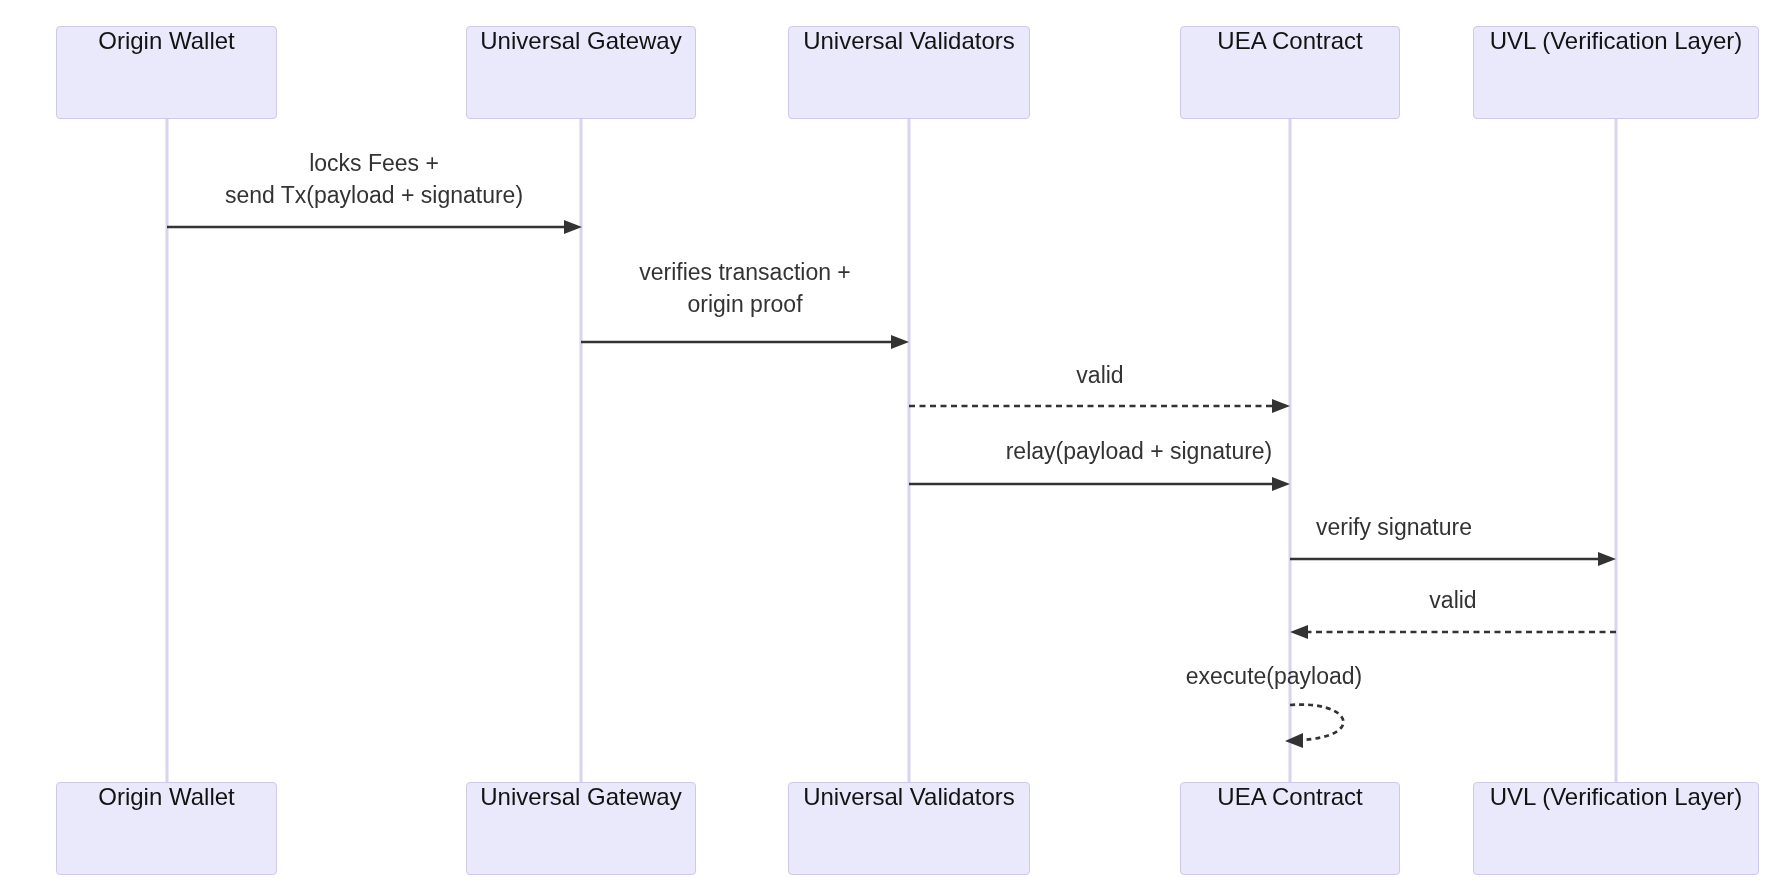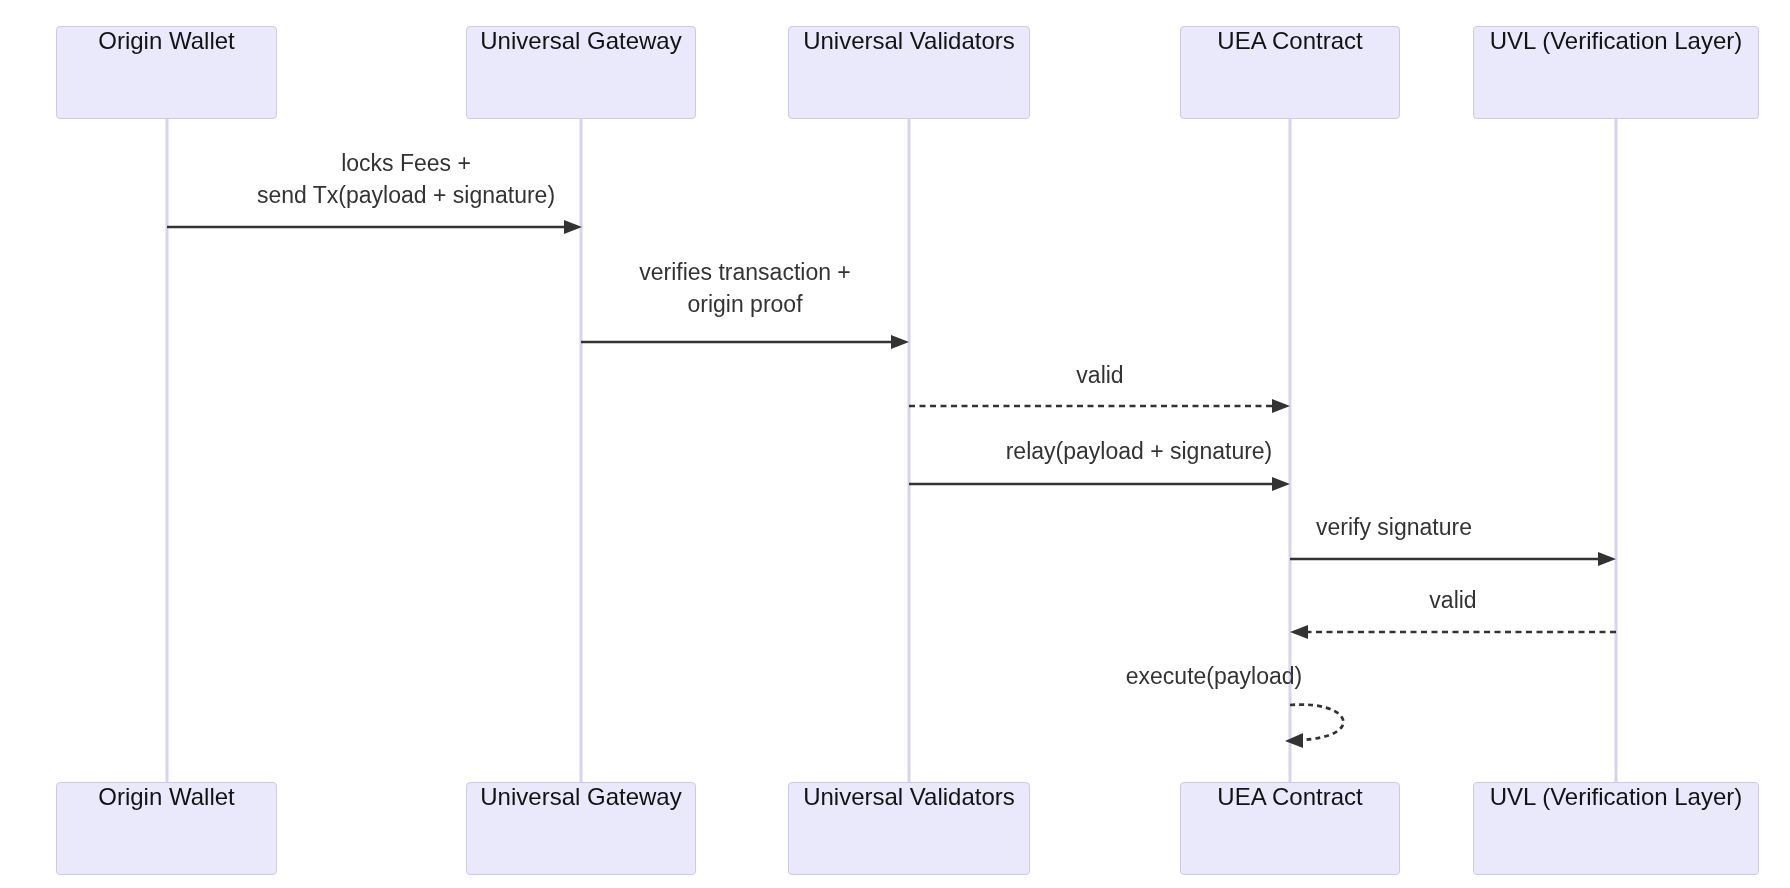--- a/index.html
+++ b/index.html
@@ -99,37 +99,37 @@
   <div class="actor" style="left:788px; top:782px; width:242px; height:93px;">
     <span>Universal Validators</span>
   </div>
   <div class="actor" style="left:1180px; top:782px; width:220px; height:93px;">
     <span>UEA Contract</span>
   </div>
   <div class="actor" style="left:1473px; top:782px; width:286px; height:93px;">
     <span>UVL (Verification Layer)</span>
   </div>
 
-  <div class="msg" style="left:374px; top:147px;margin-left:32px;">
+  <div class="msg" style="left:374px; top:147px;">
     <div>locks Fees +</div>
     <div>send Tx(payload + signature)</div>
   </div>
   <div class="msg" style="left:745px; top:256px;">
     <div>verifies transaction +</div>
     <div>origin proof</div>
   </div>
   <div class="msg" style="left:1100px; top:359px;">
     <div>valid</div>
   </div>
   <div class="msg" style="left:1099px; top:435px;margin-left:40px;">
     <div>relay(payload + signature)</div>
   </div>
   <div class="msg" style="left:1394px; top:511px;">
     <div>verify signature</div>
   </div>
   <div class="msg" style="left:1453px; top:584px;">
     <div>valid</div>
   </div>
-  <div class="msg" style="left:1214px; top:660px;">
+  <div class="msg" style="left:1274px; top:660px;">
     <div>execute(payload)</div>
   </div>
 
 </div>
 
 </body></html>

